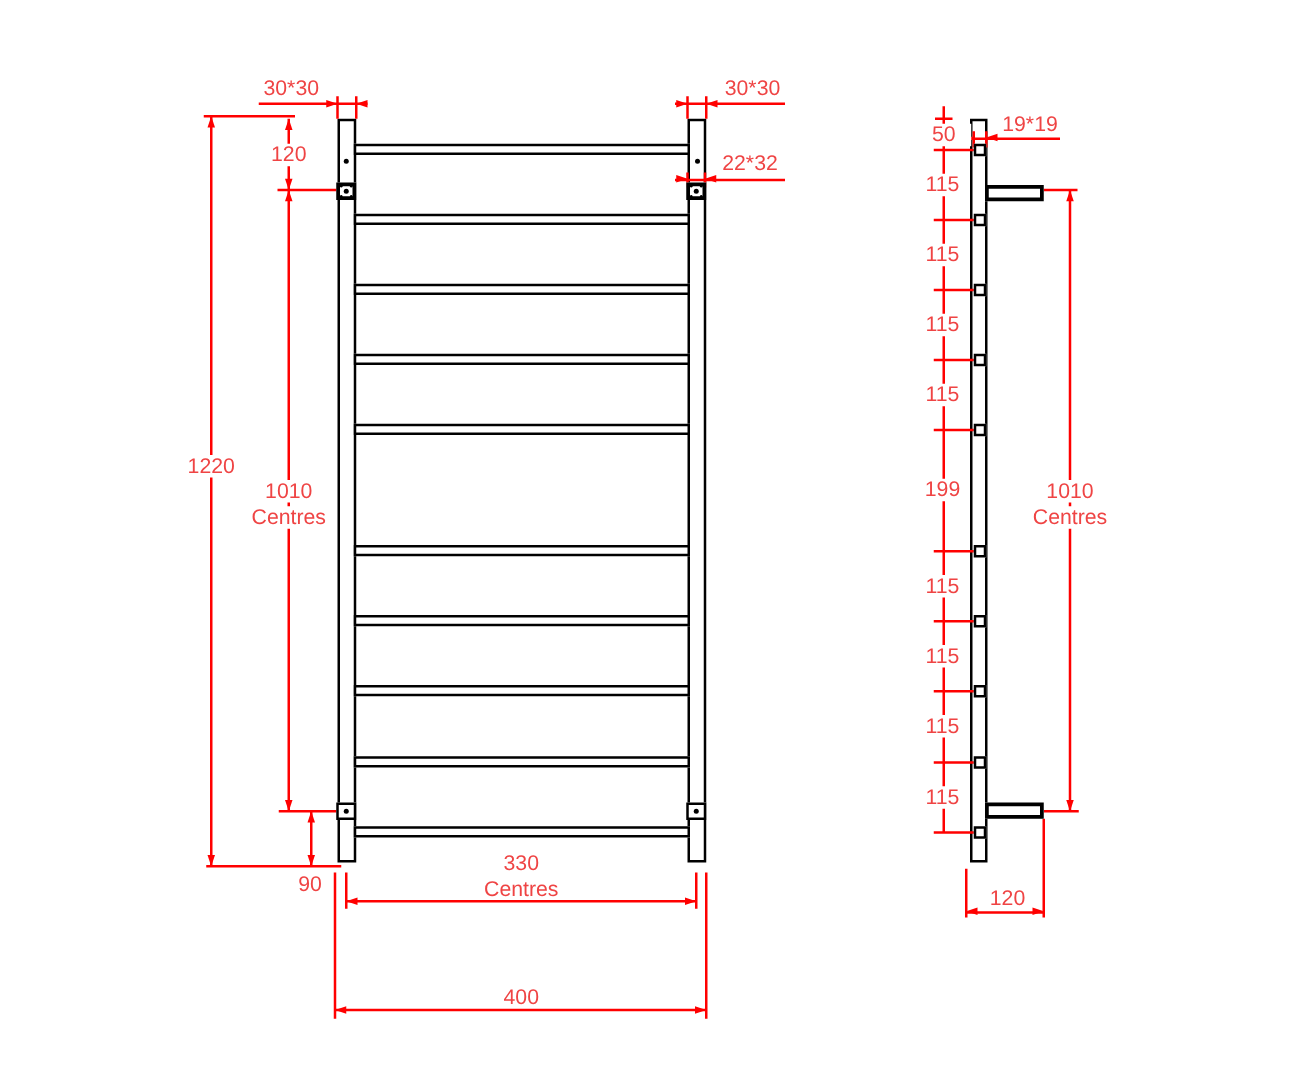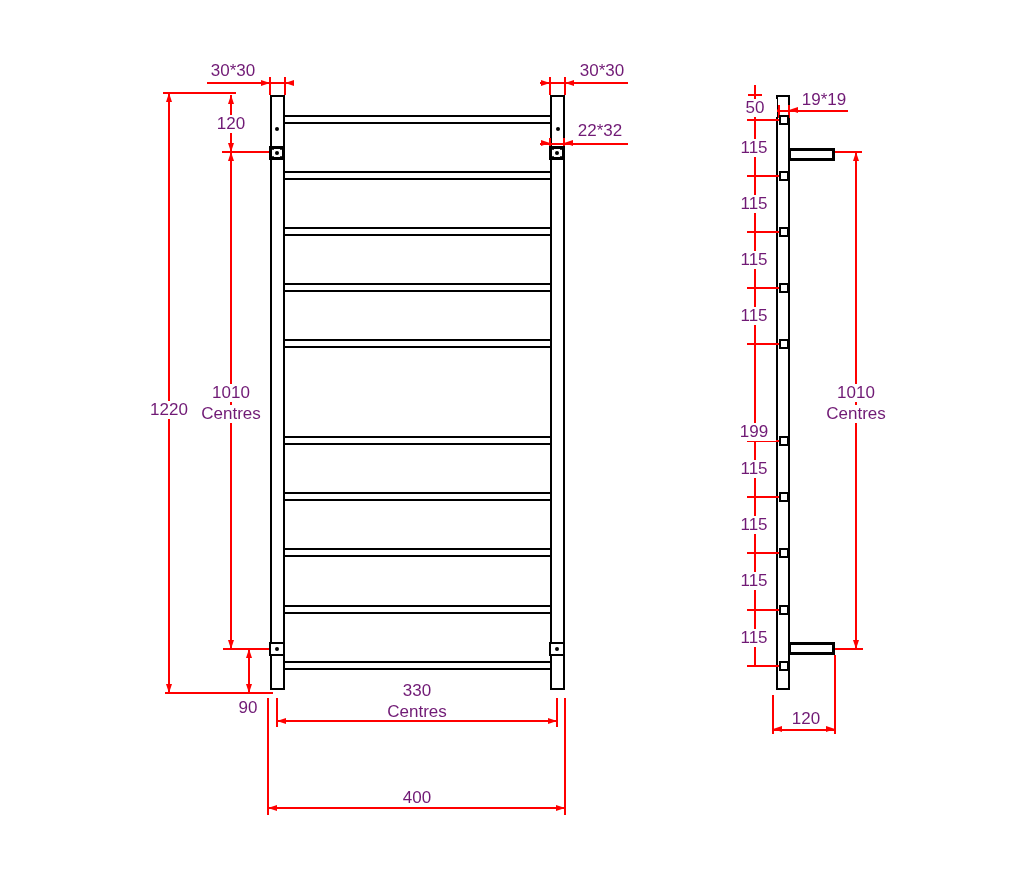--- a/index.html
+++ b/index.html
@@ -16,21 +16,21 @@
   .bracket{position:absolute;width:16px;height:14px;background:#fff;border:3px solid #000;
            box-sizing:border-box;z-index:3;}
   .bracket.thin{border-width:2px;}
   .bracket .c{position:absolute;left:50%;top:50%;width:4px;height:4px;margin:-2px 0 0 -2px;
               background:#000;border-radius:50%;}
   .bracket.screws .c{box-shadow:-4px -4px 0 -1px #000,4px -4px 0 -1px #000,
                      -4px 4px 0 -1px #000,4px 4px 0 -1px #000;}
   
   .hline{position:absolute;height:2px;background:#f00;z-index:2;}
   .vline{position:absolute;width:2px;background:#f00;z-index:2;}
-  .lbl{position:absolute;color:#701a75;font-size:17px;line-height:18px;text-align:center;
+  .lbl{position:absolute;color:#ef4444;font-size:17px;line-height:18px;text-align:center;
        white-space:nowrap;z-index:5;}
   .lbl.bg{background:#fff;}
   .ar{position:absolute;width:0;height:0;border-style:solid;z-index:2;}
   .ar.up{border-width:0 3px 9px 3px;border-color:transparent transparent #f00 transparent;}
   .ar.dn{border-width:9px 3px 0 3px;border-color:#f00 transparent transparent transparent;}
   .ar.lf{border-width:3px 9px 3px 0;border-color:transparent #f00 transparent transparent;}
   .ar.rt{border-width:3px 0 3px 9px;border-color:transparent transparent transparent #f00;}
 </style>
 </head>
 <body>
@@ -79,21 +79,21 @@
 
   <div class="hline" style="left:163px;top:92px;width:73px;"></div>
   <div class="vline" style="left:230px;top:95px;height:57px;"></div>
   <div class="ar up" style="left:228px;top:95px;"></div>
   <div class="ar dn" style="left:228px;top:143px;"></div>
   <div class="lbl bg" style="left:209px;top:115px;width:44px;">120</div>
 
   <div class="vline" style="left:168px;top:93px;height:600px;"></div>
   <div class="ar up" style="left:166px;top:93px;"></div>
   <div class="ar dn" style="left:166px;top:684px;"></div>
-  <div class="lbl bg" style="left:146px;top:401px;width:46px;">1220</div>
+  <div class="lbl bg" style="left:146px;top:364px;width:46px;">1220</div>
 
   <div class="hline" style="left:222px;top:151px;width:48px;"></div>
   <div class="hline" style="left:223px;top:648px;width:50px;"></div>
   <div class="vline" style="left:230px;top:152px;height:497px;"></div>
   <div class="ar up" style="left:228px;top:152px;"></div>
   <div class="ar dn" style="left:228px;top:640px;"></div>
   <div class="lbl bg" style="left:208px;top:384px;width:46px;">1010</div>
   <div class="lbl bg" style="left:197px;top:405px;width:68px;">Centres</div>
 
   <div class="vline" style="left:248px;top:649px;height:44px;"></div>
@@ -174,18 +174,18 @@
     <div class="hline" style="left: 747px; top: 343px; width: 41px;"></div>
     <div class="hline" style="left: 747px; top: 440px; width: 41px;"></div>
     <div class="hline" style="left: 747px; top: 496px; width: 41px;"></div>
     <div class="hline" style="left: 747px; top: 552px; width: 41px;"></div>
     <div class="hline" style="left: 747px; top: 609px; width: 41px;"></div>
     <div class="hline" style="left: 747px; top: 665px; width: 41px;"></div>
     <div class="lbl bg" style="left: 732px; top: 139px; width: 44px;">115</div>
     <div class="lbl bg" style="left: 732px; top: 195px; width: 44px;">115</div>
     <div class="lbl bg" style="left: 732px; top: 251px; width: 44px;">115</div>
     <div class="lbl bg" style="left: 732px; top: 307px; width: 44px;">115</div>
-    <div class="lbl bg" style="left: 732px; top: 383px; width: 44px; margin-top: 40px;">199</div>
+    <div class="lbl bg" style="left: 732px; top: 383px; width: 44px;">199</div>
     <div class="lbl bg" style="left: 732px; top: 460px; width: 44px;">115</div>
     <div class="lbl bg" style="left: 732px; top: 516px; width: 44px;">115</div>
     <div class="lbl bg" style="left: 732px; top: 572px; width: 44px;">115</div>
     <div class="lbl bg" style="left: 732px; top: 629px; width: 44px;">115</div>
   </div>
 
 </body></html>

